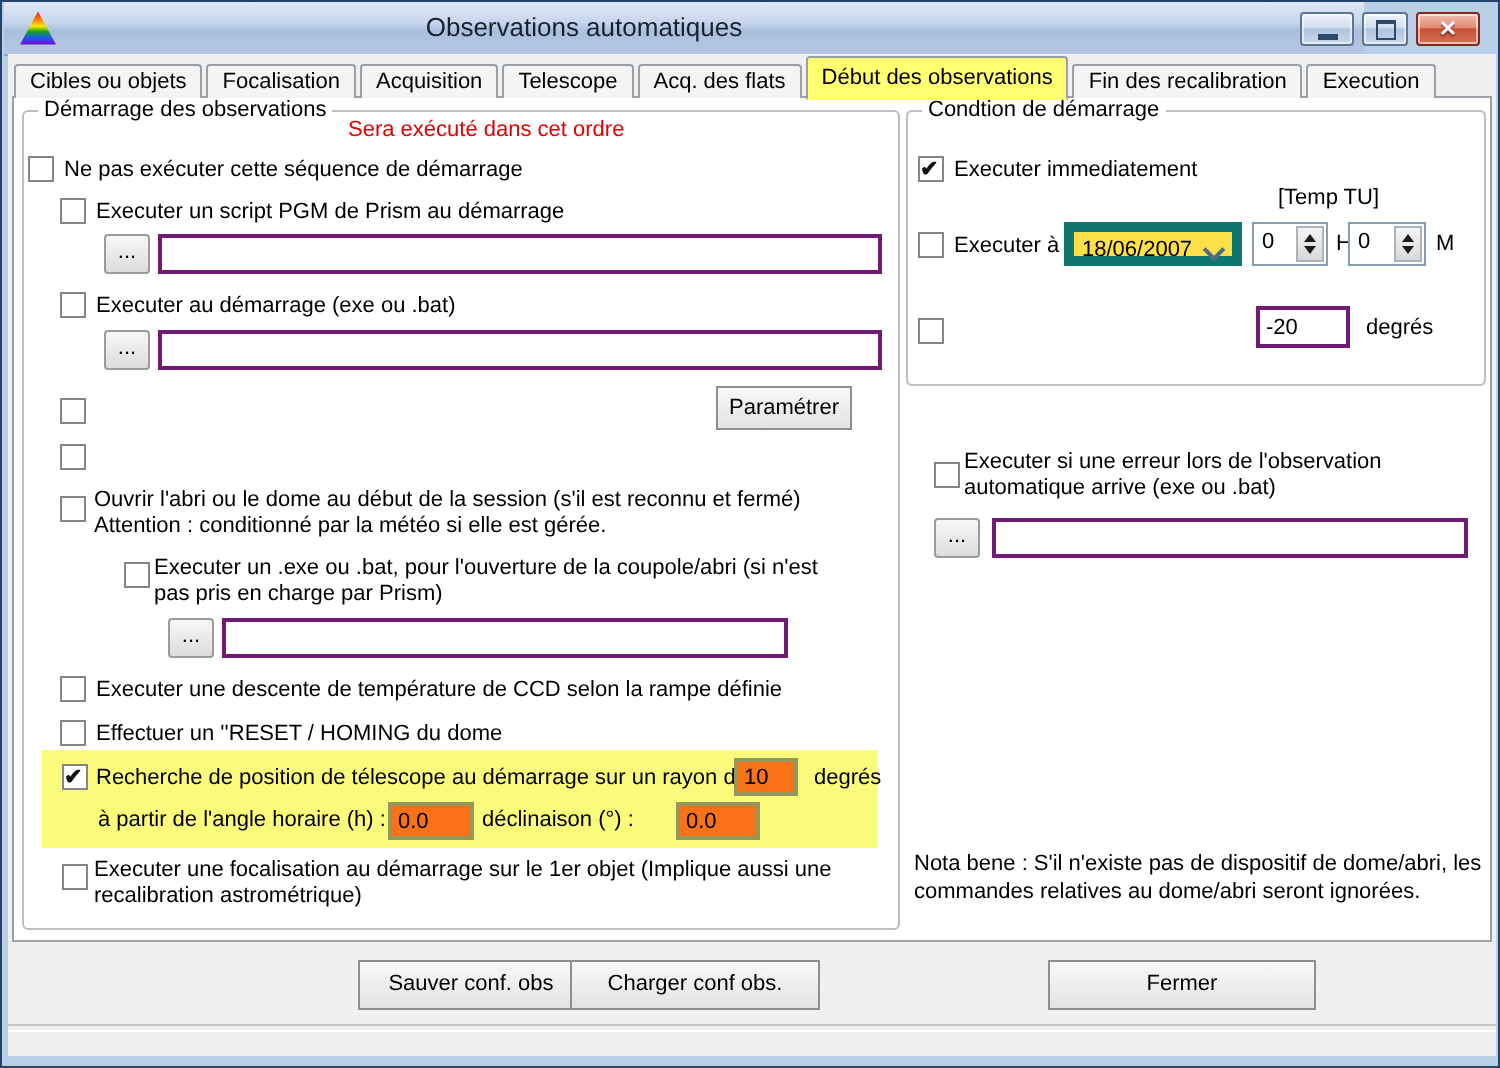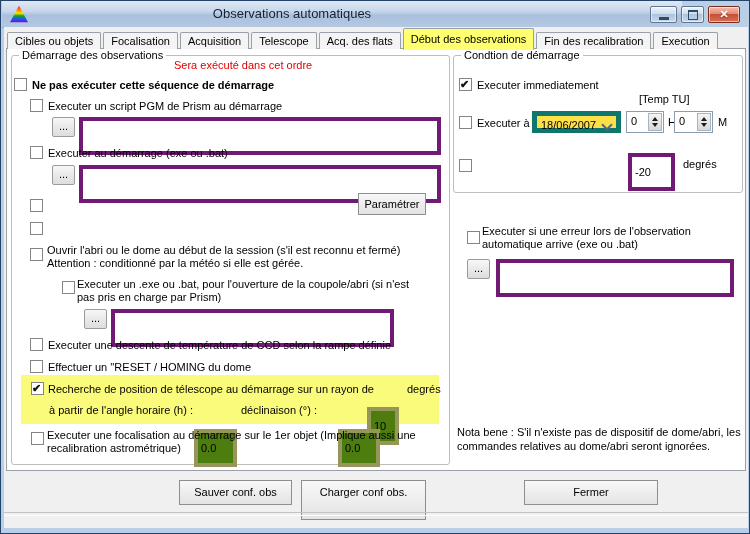--- a/index.html
+++ b/index.html
@@ -31,27 +31,27 @@
   .tabs{position:absolute;left:6px;top:27px;height:21px;display:flex;align-items:flex-end;z-index:3;}
   .tab{height:16px;line-height:16px;padding:0 7px;margin-right:2px;background:#f4f4f4;
     border:1px solid #9aa0a8;border-bottom:none;border-radius:2px 2px 0 0;white-space:nowrap;}
   .tab.active{height:20px;line-height:20px;background:#ffff70;margin-bottom:-1px;border-bottom:1px solid #ffff70;}
   .page{position:absolute;left:5px;top:47px;width:740px;height:423px;background:#fff;border:1px solid #9aa0a8;box-sizing:border-box;z-index:1;}
   
   .group{position:absolute;border:1px solid #bdbdbd;border-radius:3px;z-index:2;}
   .glabel{position:absolute;top:-7px;left:7px;background:#fff;padding:0 3px;white-space:nowrap;z-index:2;}
   .lbl{position:absolute;white-space:nowrap;z-index:2;}
   .wrap{white-space:normal;line-height:13px;}
-  .bold{font-weight:bold;}
+  .bold{font-weight:normal;}
   .red{color:#e40000;}
   .cb{position:absolute;width:13px;height:13px;background:#fff;border:1px solid #858585;box-sizing:border-box;z-index:2;}
   .cb.checked::after{content:"\2714";position:absolute;left:0px;top:-1px;font-size:11px;font-weight:bold;color:#111;}
-  .field{position:absolute;box-sizing:border-box;background:#fff;border:4px solid #701a75;
-    font:11px "Liberation Sans",sans-serif;padding:15px 3px;z-index:2;}
-  .field.yellow{background:#4d7c0f;border-color:#96965a;margin-top:28px;}
+  .field{position:absolute;box-sizing:border-box;background:#fff;border:2px solid #701a75;
+    font:11px "Liberation Sans",sans-serif;padding:2px 3px;z-index:2;}
+  .field.yellow{background:#f97316;border-color:#96965a;}
   .browse{position:absolute;width:23px;height:20px;box-sizing:border-box;background:linear-gradient(#f7f7f7,#dddddd);
     border:1px solid #9b9b9b;border-radius:2px;text-align:center;line-height:17px;z-index:2;}
   .btn{position:absolute;box-sizing:border-box;background:linear-gradient(#f8f8f8,#e3e3e3);
     border:1px solid #8e8e8e;text-align:center;z-index:2;font:11px "Liberation Sans",sans-serif;}
   .hl{position:absolute;left:20px;top:374px;width:418px;height:49px;background:#fbfb7b;z-index:1;}
   .combo{position:absolute;box-sizing:border-box;background:#fde047;border:5px solid #0f766e;z-index:2;}
   .combo .val{position:absolute;left:4px;top:3px;}
   .chev{position:absolute;right:5px;top:5px;width:6px;height:6px;border-right:2px solid #4f6b84;border-bottom:2px solid #4f6b84;transform:rotate(45deg);}
   .spin{position:absolute;box-sizing:border-box;background:#fff;border:1px solid #8a9cb0;z-index:2;}
   .spin .val{position:absolute;left:4px;top:3px;}
@@ -182,17 +182,17 @@
   <span class="lbl" style="left:682px;top:157px;">degrés</span>
 
   <span class="cb" style="left:466px;top:230px;"></span>
   <span class="lbl wrap" style="left:481px;top:224px;width:240px;">Executer si une erreur lors de l'observation automatique arrive  (exe ou .bat)</span>
   <div class="browse" style="left:466px;top:258px;">...</div>
   <input class="field" style="left: 495px; top: 258px; width: 238px; height: 20px;" value="">
 
   <span class="lbl wrap" style="left:456px;top:424px;width:288px;line-height:14px;">Nota bene : S'il n'existe pas de dispositif de dome/abri, les commandes relatives au dome/abri seront ignorées.</span>
 
   <div class="btn" style="left:178px;top:479px;width:113px;height:25px;line-height:23px;">Sauver conf. obs</div>
-  <div class="btn" style="left:300px;top:479px;width:125px;height:40px;line-height:23px;">Charger conf obs.</div>
+  <div class="btn" style="left:284px;top:479px;width:125px;height:25px;line-height:23px;">Charger conf obs.</div>
   <div class="btn" style="left:523px;top:479px;width:134px;height:25px;line-height:23px;">Fermer</div>
   <div class="sep"></div>
 
 </div>
 
 </body></html>

